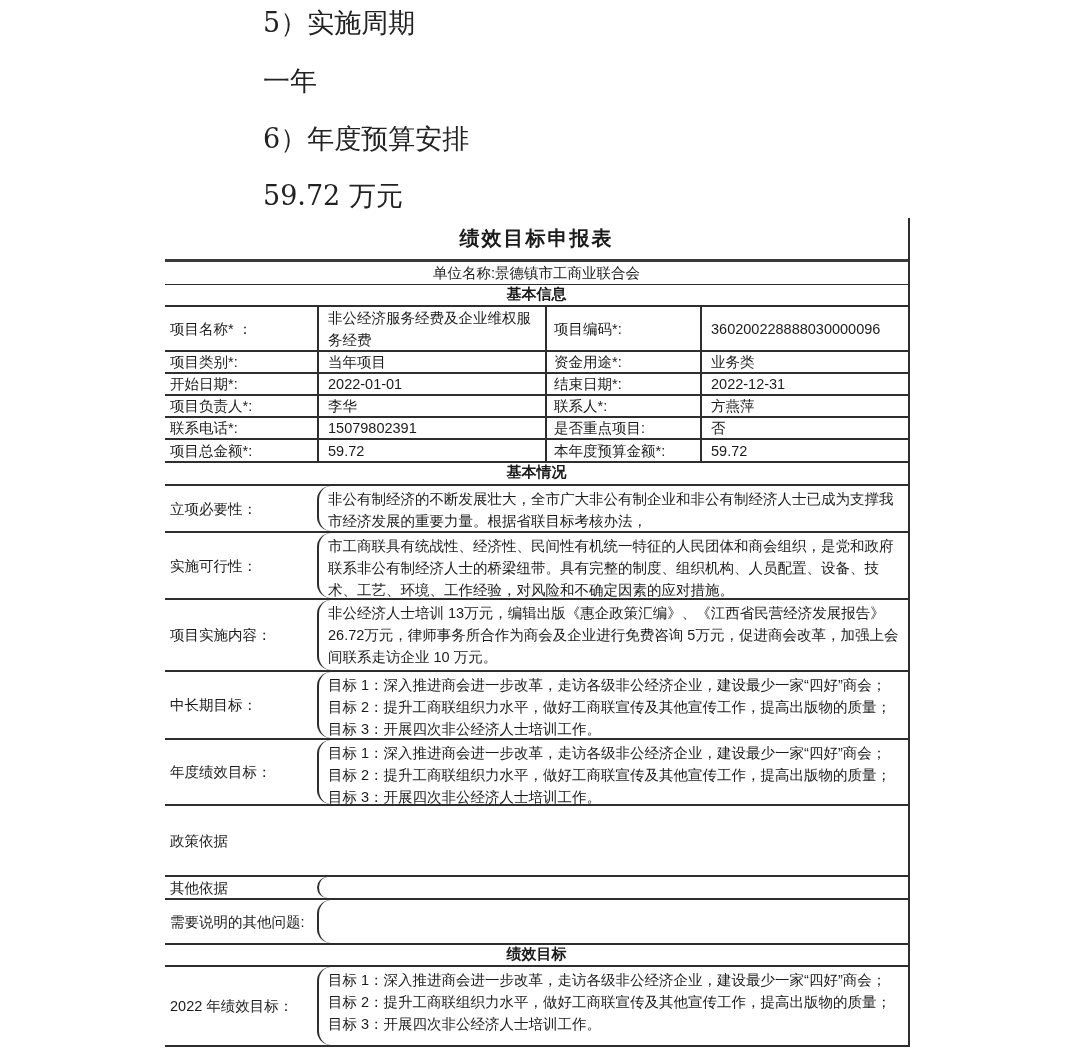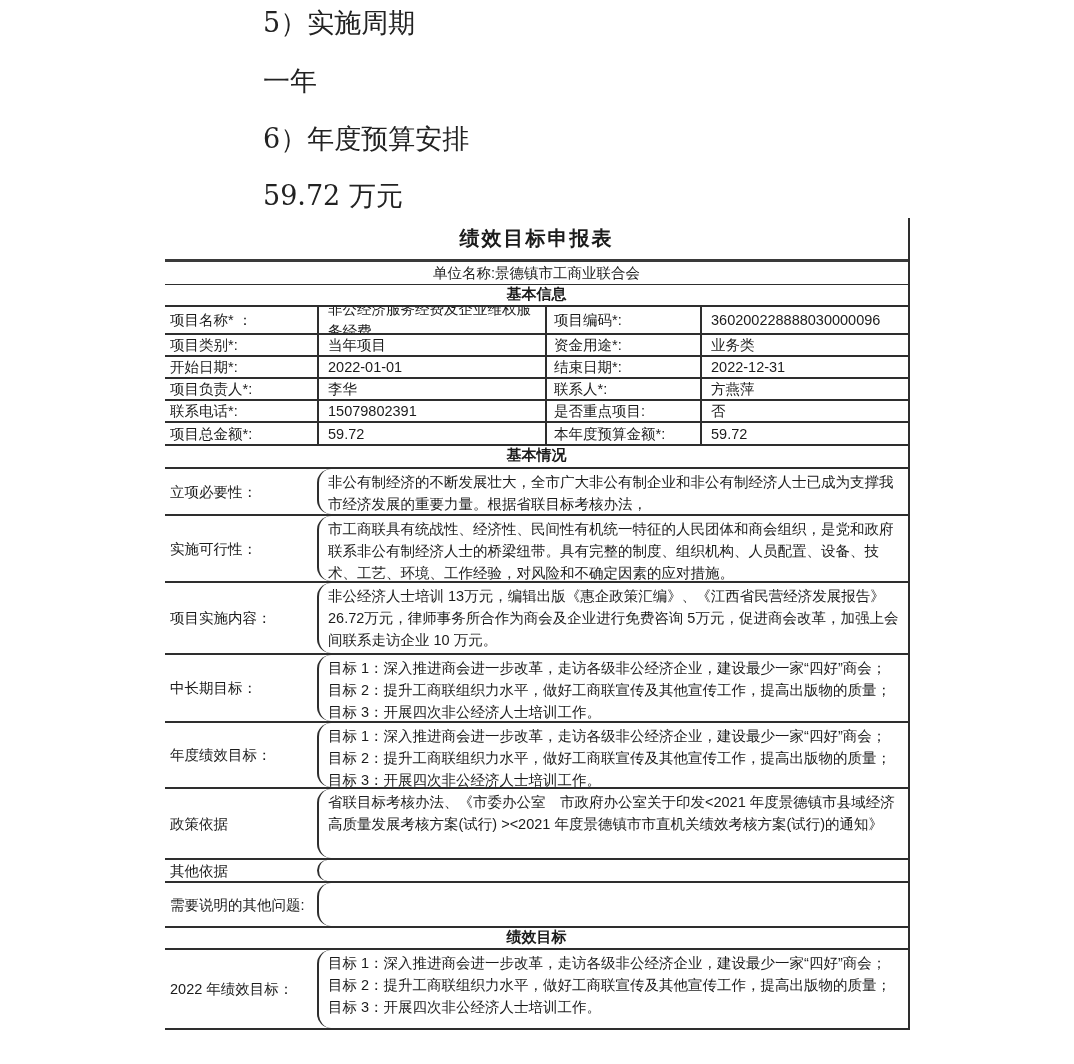--- a/index.html
+++ b/index.html
@@ -59,21 +59,21 @@
     <div class="row title-row">
       <span>绩效目标申报表</span>
     </div>
     <div class="row unit-row">
       <span>单位名称:景德镇市工商业联合会</span>
     </div>
     <div id="form-rows">
         <div class="row section" style="height: 22px;">
           <span>基本信息</span>
         </div>
-        <div class="row pair" style="height: 28px;">
+        <div class="row pair" style="height: 45px;">
           <div class="lab cell">
             <span>项目名称* ：</span>
           </div>
           <div class="val1 cell vline">
             <span>非公经济服务经费及企业维权服务经费</span>
           </div>
           <div class="lab2 cell vline">
             <span>项目编码*:</span>
           </div>
           <div class="val2 cell vline">
@@ -190,23 +190,20 @@
             <span>年度绩效目标：</span>
           </div>
           <div class="val cell vline">
             <span>目标 1：深入推进商会进一步改革，走访各级非公经济企业，建设最少一家“四好”商会；　　目标 2：提升工商联组织力水平，做好工商联宣传及其他宣传工作，提高出版物的质量；　目标 3：开展四次非公经济人士培训工作。</span>
           </div>
         </div>
         <div class="row wide" style="height: 71px;">
           <div class="lab cell">
             <span>政策依据</span>
           </div>
-          <div class="val cell vline">
-            <span>省联目标考核办法、《市委办公室　市政府办公室关于印发&lt;2021 年度景德镇市县域经济高质量发展考核方案(试行) &gt;&lt;2021 年度景德镇市市直机关绩效考核方案(试行)的通知》</span>
-          </div>
         </div>
         <div class="row wide" style="height: 23px;">
           <div class="lab cell">
             <span>其他依据</span>
           </div>
           <div class="val cell vline">
             <span></span>
           </div>
         </div>
         <div class="row wide" style="height: 45px;">

